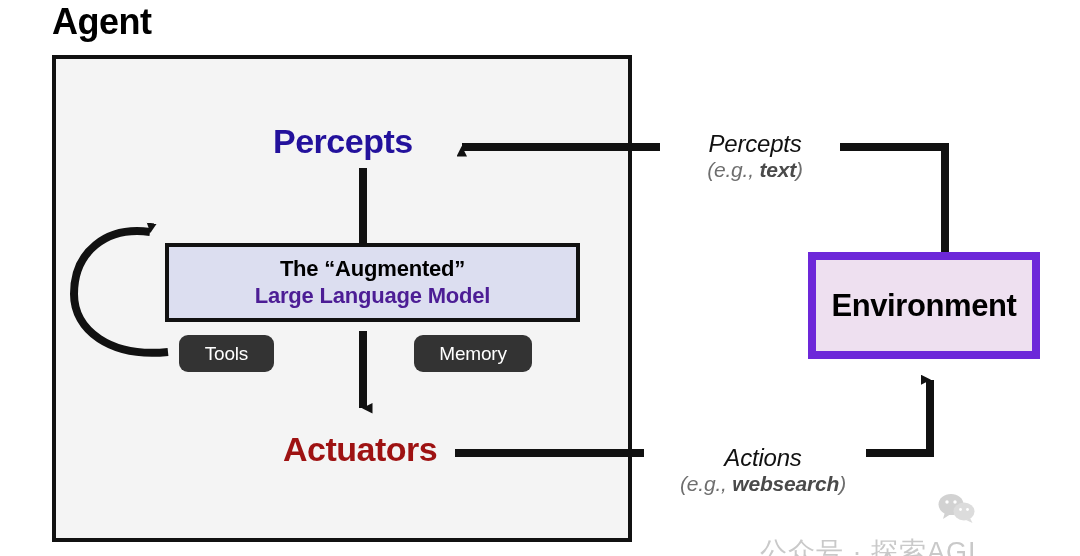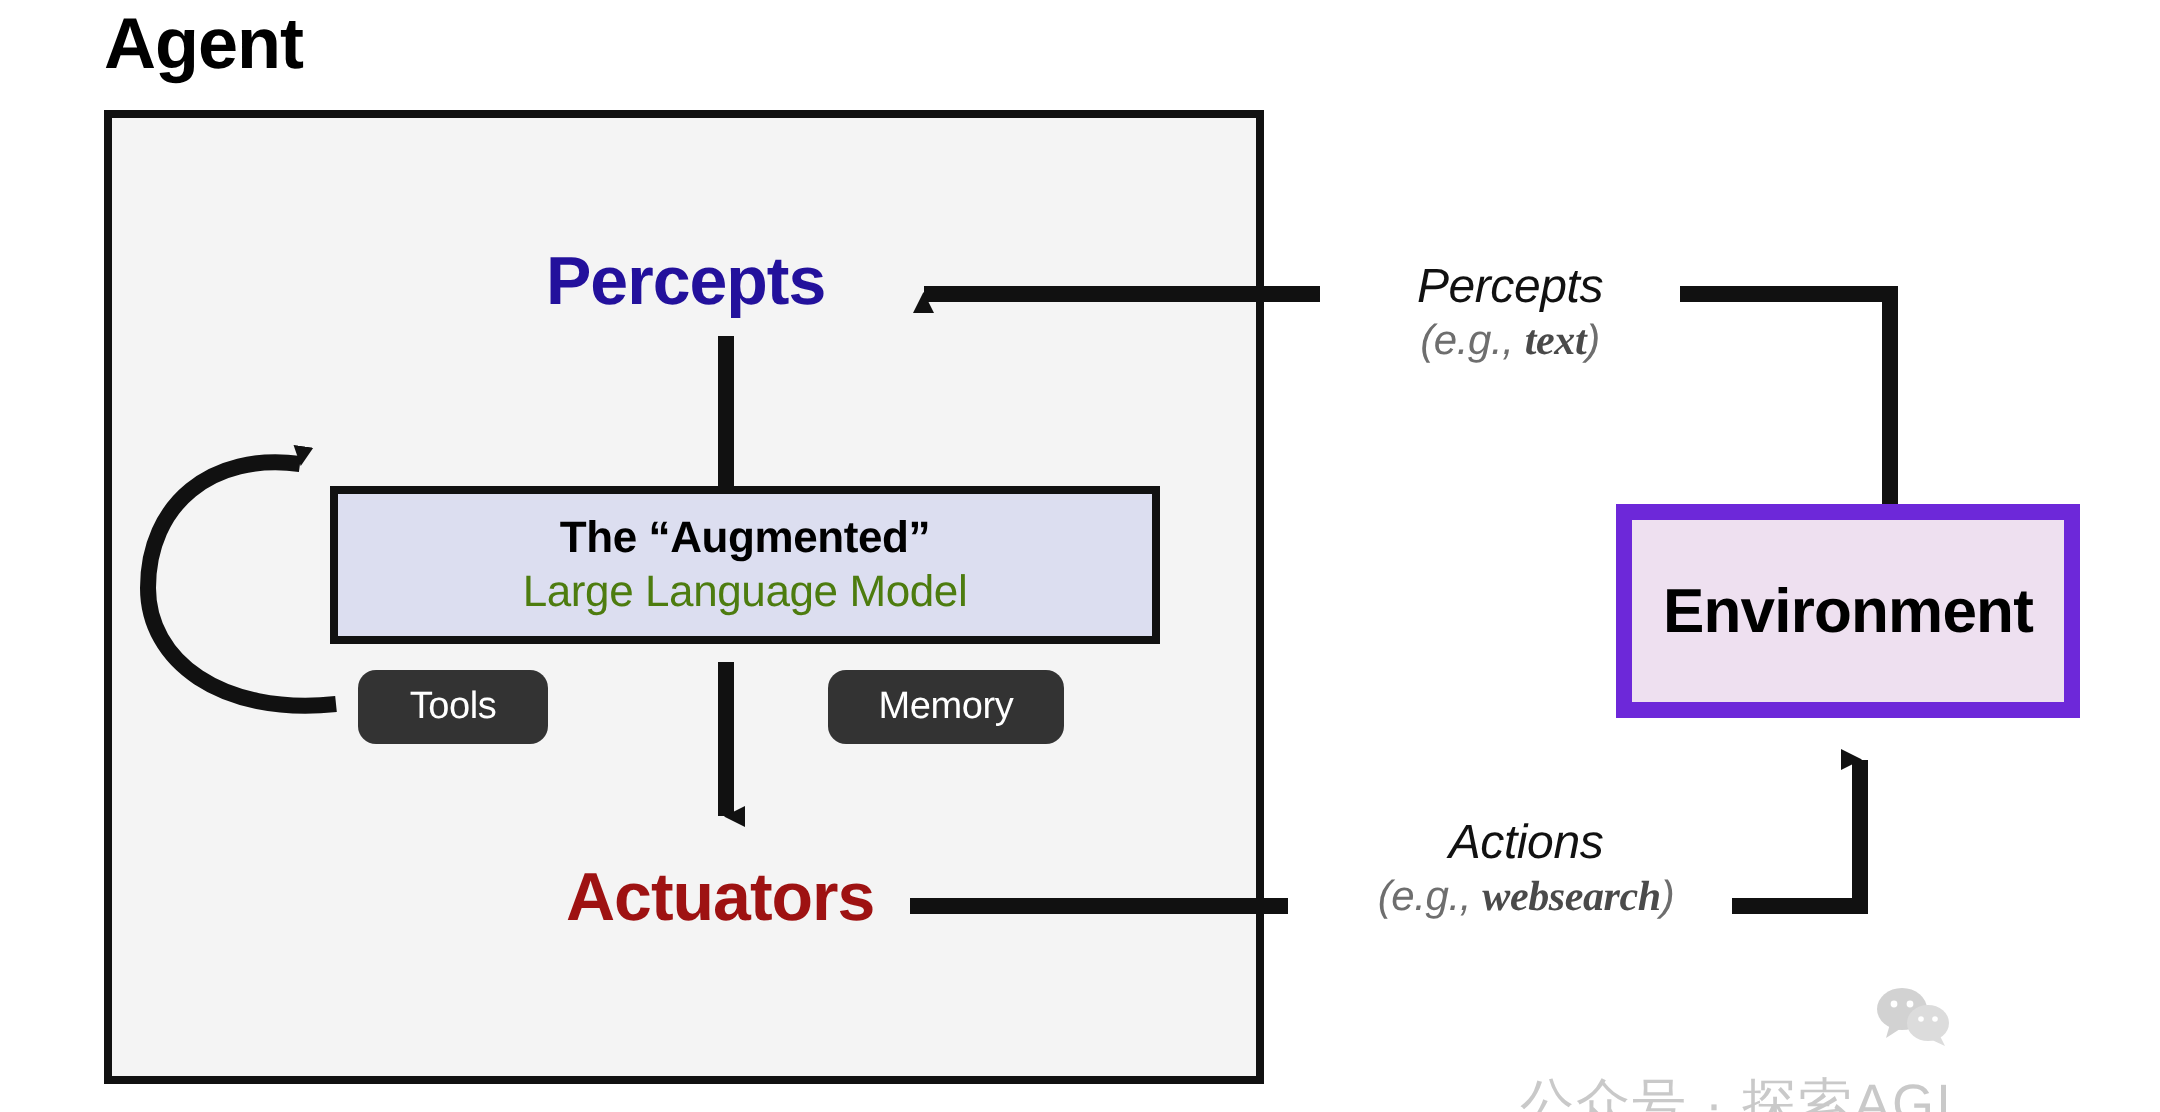--- a/index.html
+++ b/index.html
@@ -100,22 +100,22 @@
   }
   #llm-line1 {
     font-size: 22px;
     font-weight: bold;
     color: #000000;
     letter-spacing: -0.2px;
     line-height: 1.2;
   }
   #llm-line2 {
     font-size: 22px;
-    font-weight: normal;
-    color: #4d7c0f;
+    font-weight: bold;
+    color: #4c1d95;
     letter-spacing: -0.2px;
     line-height: 1.2;
   }
 
   
   .pill {
     position: absolute;
     height: 37px;
     background: #333333;
     border-radius: 9px;
@@ -163,24 +163,24 @@
     letter-spacing: -0.2px;
     display: block;
   }
   .edge-sub {
     font-size: 21px;
     font-style: italic;
     color: #6e6e6e;
     letter-spacing: -0.2px;
     display: block;
   }
-  .edge-sub b { color: #4a4a4a; font-weight: bold; font-family: Liberation Serif, serif; }
+  .edge-sub b { color: #4a4a4a; font-weight: bold; }
 
   #percepts-label { left: 660px; top: 130px; width: 190px; }
-  #actions-label { left: 648px; top: 408px; width: 230px; }
+  #actions-label { left: 648px; top: 444px; width: 230px; }
 
   
   #watermark {
     position: absolute;
     left: 760px;
     top: 492px;
     display: flex;
     align-items: flex-end;
     gap: 10px;
     color: #c9c9c9;

